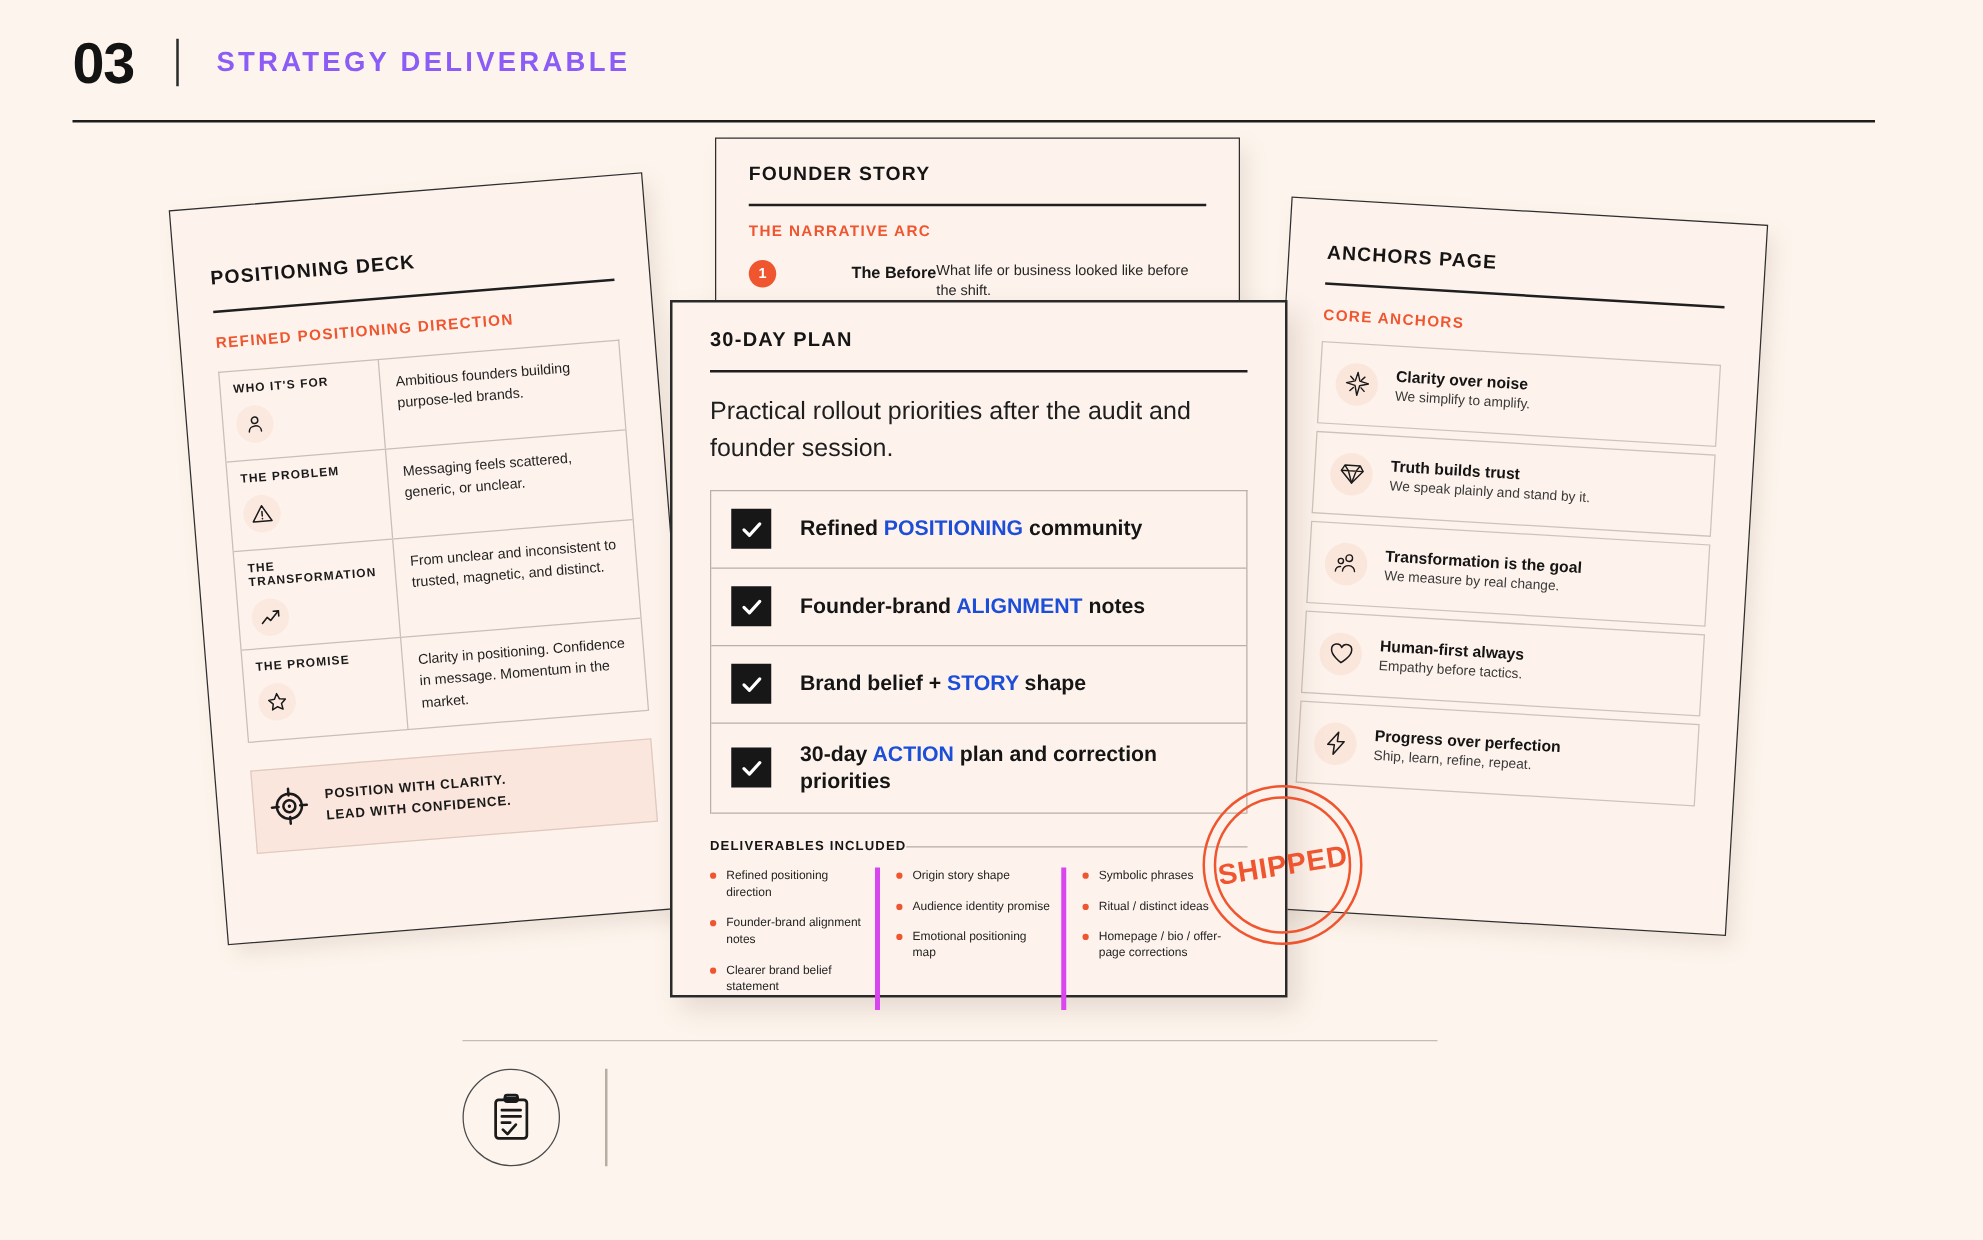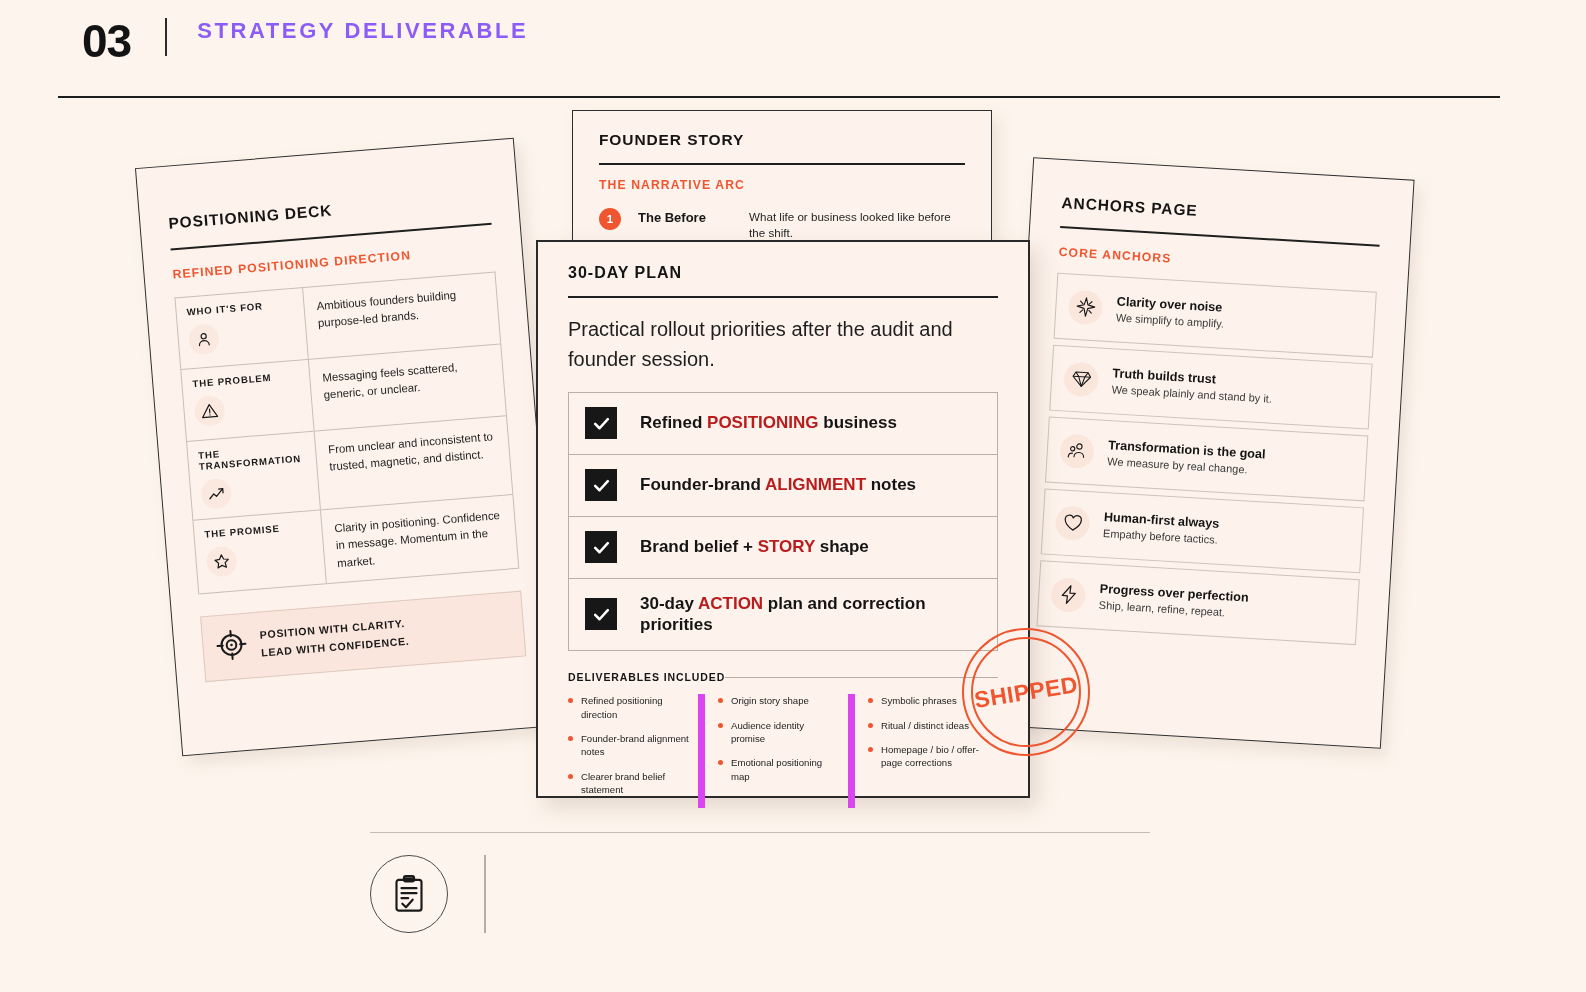--- a/index.html
+++ b/index.html
@@ -7,21 +7,21 @@
     width: 1586px; height: 992px;
     background: #fdf5ed;
     font-family: "Liberation Sans", sans-serif;
     color: #1c1c1c;
     overflow: hidden;
   }
   .stage { position: relative; width: 1586px; height: 992px; }
 
   
   .header { position: absolute; left: 58px; top: 18px; width: 1452px; }
-  .header-row { display: flex; align-items: flex-start; height: 64px; margin-left: 24px; }
+  .header-row { display: flex; align-items: center; height: 64px; }
   .hdr-num {
     font-size: 46px; font-weight: bold; letter-spacing: -1px;
     color: #131313; line-height: 1;
   }
   .hdr-div { width: 2px; height: 38px; background: #2a2a2a; margin: 0 30px 0 34px; }
   .hdr-title {
     font-size: 22px; font-weight: bold; letter-spacing: 2.6px; color: #8b5cf6;
   }
   .hdr-rule { height: 2px; background: #1d1d1d; margin-top: 14px; width: 1442px; }
 
@@ -83,21 +83,21 @@
   #founder .card-rule { margin-top: 14px; }
   #founder .sec-label { margin-top: 13px; display: block; }
   .arc-row { display: flex; align-items: flex-start; margin-top: 16px; }
   .arc-num {
     width: 22px; height: 22px; border-radius: 50%; background: #ef5630;
     color: #fff; font-size: 11.5px; font-weight: bold;
     display: flex; align-items: center; justify-content: center; flex: 0 0 22px;
   }
   .arc-name {
     font-size: 13px; font-weight: bold; margin-left: 17px; width: 128px;
-    padding-top: 2px; color: #161616;
+    padding-top: 2px; color: #161616; text-align: right;
   }
   .arc-desc { font-size: 11.6px; line-height: 1.45; color: #262626; padding-top: 1px; }
 
   
   #anchors {
     left: 1016px; top: 168px; width: 382px; height: 570px;
     transform: rotate(3.4deg); transform-origin: 50% 50%; z-index: 2;
   }
   #anchors .pad { padding: 34px 30px 0 30px; }
   #anchors .card-rule { margin-top: 14px; }
@@ -129,32 +129,32 @@
   .check-row {
     display: flex; align-items: center; gap: 23px;
     padding: 14px 16px; border-bottom: 1px solid #b9b0a8; min-height: 62px;
   }
   .check-box {
     width: 32px; height: 32px; background: #171717; flex: 0 0 32px;
     display: flex; align-items: center; justify-content: center;
   }
   .check-box svg { width: 19px; height: 19px; }
   .check-txt { font-size: 17px; font-weight: bold; line-height: 1.28; color: #151515; }
-  .hl { color: #b91c1c; }
+  .hl { color: #1d4ed8; }
 
   .deliv { margin-top: 20px; }
   .deliv-head { display: flex; align-items: center; }
   .deliv-head-txt {
     font-size: 10.5px; font-weight: bold; letter-spacing: 0.9px; color: #161616;
     white-space: nowrap;
   }
   .deliv-head-line { height: 1px; background: #b5aca4; flex: 1; }
   .deliv-cols { display: flex; margin-top: 11px; }
   .deliv-col { flex: 1; padding-right: 8px; }
-  .deliv-col + .deliv-col { border-left: 7px solid #d946ef; padding-left: 13px; }
+  .deliv-col + .deliv-col { border-left: 4px solid #d946ef; padding-left: 13px; }
   .deliv-li { display: flex; align-items: flex-start; gap: 8px; margin-bottom: 11px; }
   .dot {
     width: 5px; height: 5px; border-radius: 50%; background: #ef5630;
     flex: 0 0 5px; margin-top: 4px;
   }
   .deliv-li span { font-size: 9.6px; line-height: 1.4; color: #232323; }
 
   
   #stamp {
     position: absolute; left: 962px; top: 628px; width: 128px; height: 128px;
@@ -376,21 +376,21 @@
       <div class="card-rule"></div>
       <div class="plan-sub">Practical rollout priorities after the audit and founder session.</div>
 
       <div class="checklist">
         <div class="check-row">
           <div class="check-box">
             <svg viewBox="0 0 24 24" fill="none" stroke="#ffffff" stroke-width="3.2" stroke-linecap="round" stroke-linejoin="round">
                 <path d="M4 12.5l5.5 5.5L20 6.5"></path>
               </svg>
           </div>
-          <div class="check-txt"><span>Refined </span><span class="hl">POSITIONING</span><span> business</span></div>
+          <div class="check-txt"><span>Refined </span><span class="hl">POSITIONING</span><span> community</span></div>
         </div>
         <div class="check-row">
           <div class="check-box">
             <svg viewBox="0 0 24 24" fill="none" stroke="#ffffff" stroke-width="3.2" stroke-linecap="round" stroke-linejoin="round">
                 <path d="M4 12.5l5.5 5.5L20 6.5"></path>
               </svg>
           </div>
           <div class="check-txt"><span>Founder-brand </span><span class="hl">ALIGNMENT</span><span> notes</span></div>
         </div>
         <div class="check-row">

